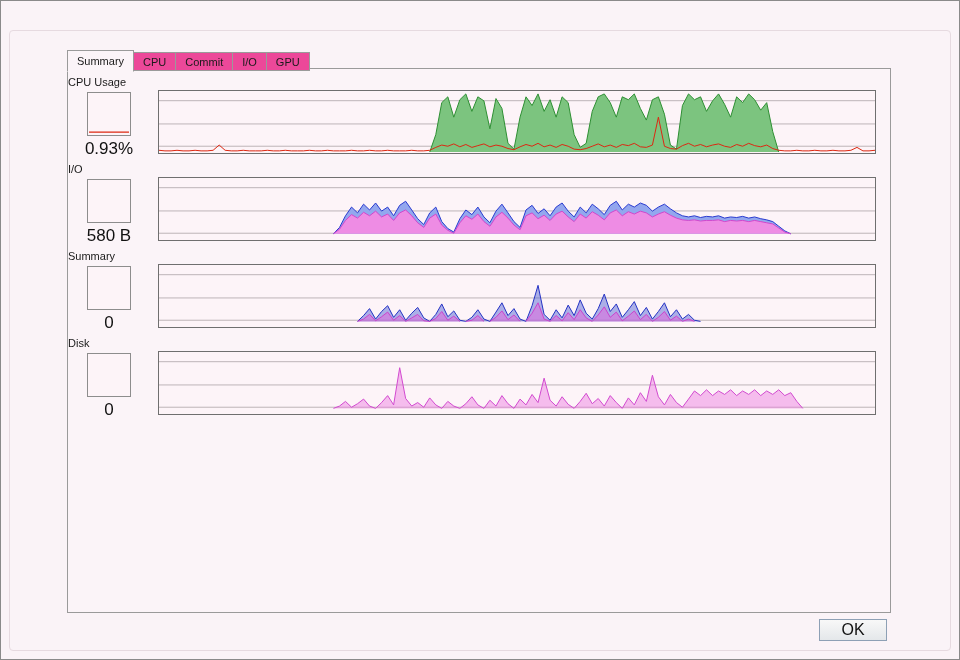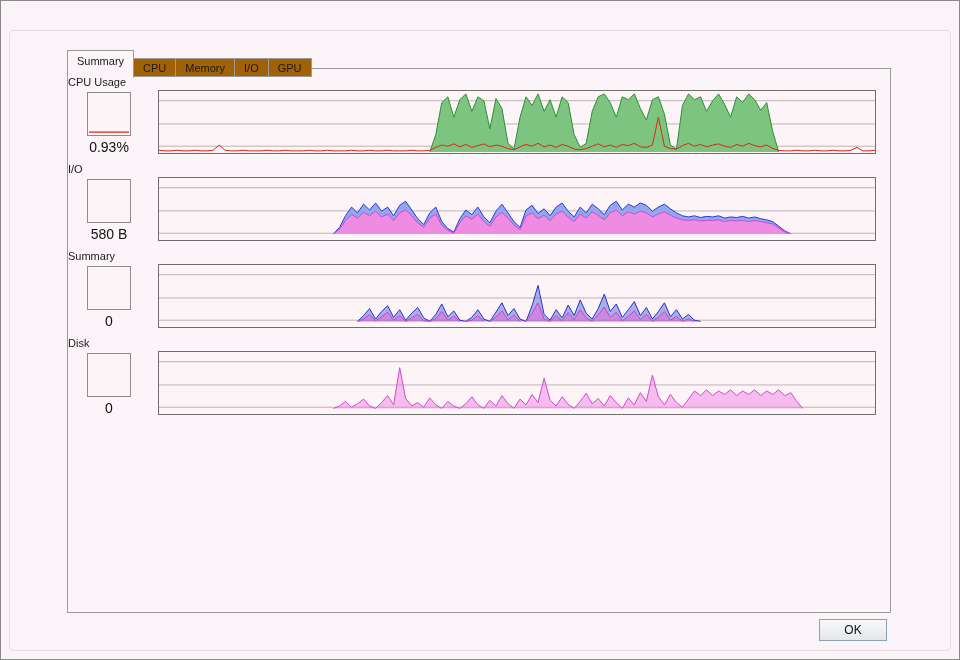--- a/index.html
+++ b/index.html
@@ -9,48 +9,48 @@
   .title { flex:1; text-align:center; font-size:15px; color:#1f3a5f; }
   .win-buttons { position:absolute; right:14px; top:2px; display:flex; gap:3px; }
   .winbtn { position:relative; width:26px; height:17px; border:1px solid #8fa0ab; background:linear-gradient(#f2f4f5,#dde4e8); }
   .winbtn.close { width:36px; background:linear-gradient(#ef7a60,#d94a32); border-color:#a83e2c; text-align:center; }
   .glyph-min { position:absolute; left:8px; bottom:4px; width:10px; height:2px; background:#49586b; }
   .glyph-max { position:absolute; left:8px; top:4px; width:10px; height:8px; border:1px solid #49586b; border-top-width:2px; }
   .glyph-close { color:#fff; font-size:11px; font-weight:bold; line-height:15px; }
   .client { position:absolute; top:25px; left:0; right:0; bottom:0; background:#faf3f7; }
   .client-frame { position:absolute; left:8px; right:8px; top:4px; bottom:8px; border:1px solid #e6dae0; border-radius:4px; pointer-events:none; }
   .tabs { position:absolute; left:66px; top:24px; display:flex; z-index:3; }
-  .tab { font-size:11px; color:#1a1a1a; padding:3px 9px 2px; margin-top:8px; border:1px solid #9a9a9a; border-left-width:0; background:#a16207; white-space:nowrap; cursor:default; }
+  .tab { font-size:11px; color:#1a1a1a; padding:3px 9px 2px; margin-top:2px; border:1px solid #9a9a9a; border-left-width:0; background:#ec4899; white-space:nowrap; cursor:default; }
   .tab:first-child { border-left-width:1px; }
   .tab.active { margin-top:0; padding-top:4px; background:#fbf4f8; border-bottom:1px solid #fbf4f8; margin-bottom:-1px; border-left-width:1px; }
   .tabpage { position:absolute; left:66px; top:42px; width:824px; height:545px; border:1px solid #9a9a9a; background:#fbf4f8; padding:7px 14px 0 0; z-index:2; }
   .row { display:flex; height:87px; }
   .leftcol { width:90px; flex:none; }
   .rowlabel { font-size:11px; color:#1a1a1a; height:14px; white-space:nowrap; }
   .mini { width:44px; height:44px; margin:2px 0 0 19px; border:1px solid #8d8d8d; background:#fdf4f8; }
   .mini svg { display:block; }
-  .rowvalue { font-size:14px; color:#111; width:70px; margin-left:6px; margin-top:3px; text-align:center; white-space:nowrap; }
+  .rowvalue { font-size:17px; color:#111; width:70px; margin-left:6px; margin-top:3px; text-align:center; white-space:nowrap; }
   .graphwrap { flex:1; padding-top:14px; }
   .bigchart { height:64px; border:1px solid #6f6f6f; background:#fdf4f8; }
   .bigchart svg { display:block; }
-  .ok { position:absolute; right:72px; bottom:18px; width:68px; height:22px; font-size:12px; color:#111;
+  .ok { position:absolute; right:72px; bottom:18px; width:68px; height:22px; font-size:16px; color:#111;
         font-family:"Liberation Sans", sans-serif; border:1px solid #8da0b5; background:linear-gradient(#f8f8f8,#e4e7ea);margin-left:10px; }
 </style>
 </head>
 <body>
 
 <div class="window">
 
   <div class="client">
     <div class="client-frame"></div>
 
     <div class="tabs">
       <div class="tab active">Summary</div>
       <div class="tab">CPU</div>
-      <div class="tab">Memory</div>
+      <div class="tab">Commit</div>
       <div class="tab">I/O</div>
       <div class="tab">GPU</div>
     </div>
 
     <div class="tabpage">
 
       <div class="row">
         <div class="leftcol">
           <div class="rowlabel">CPU Usage</div>
           <div class="mini">

